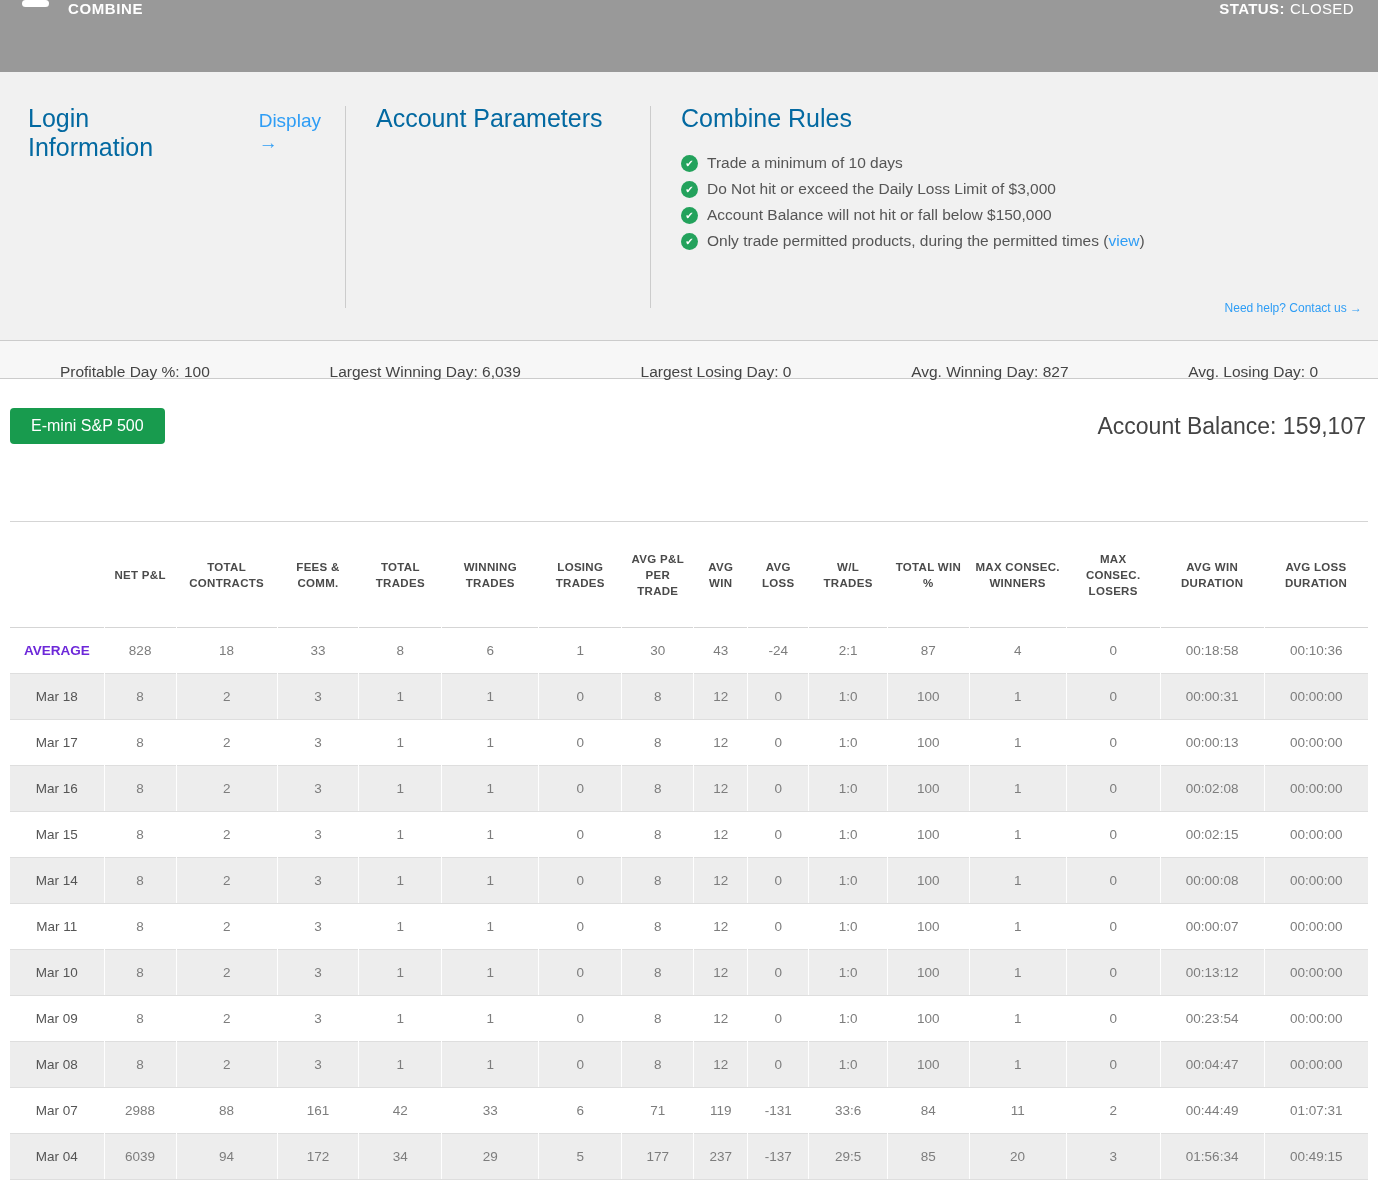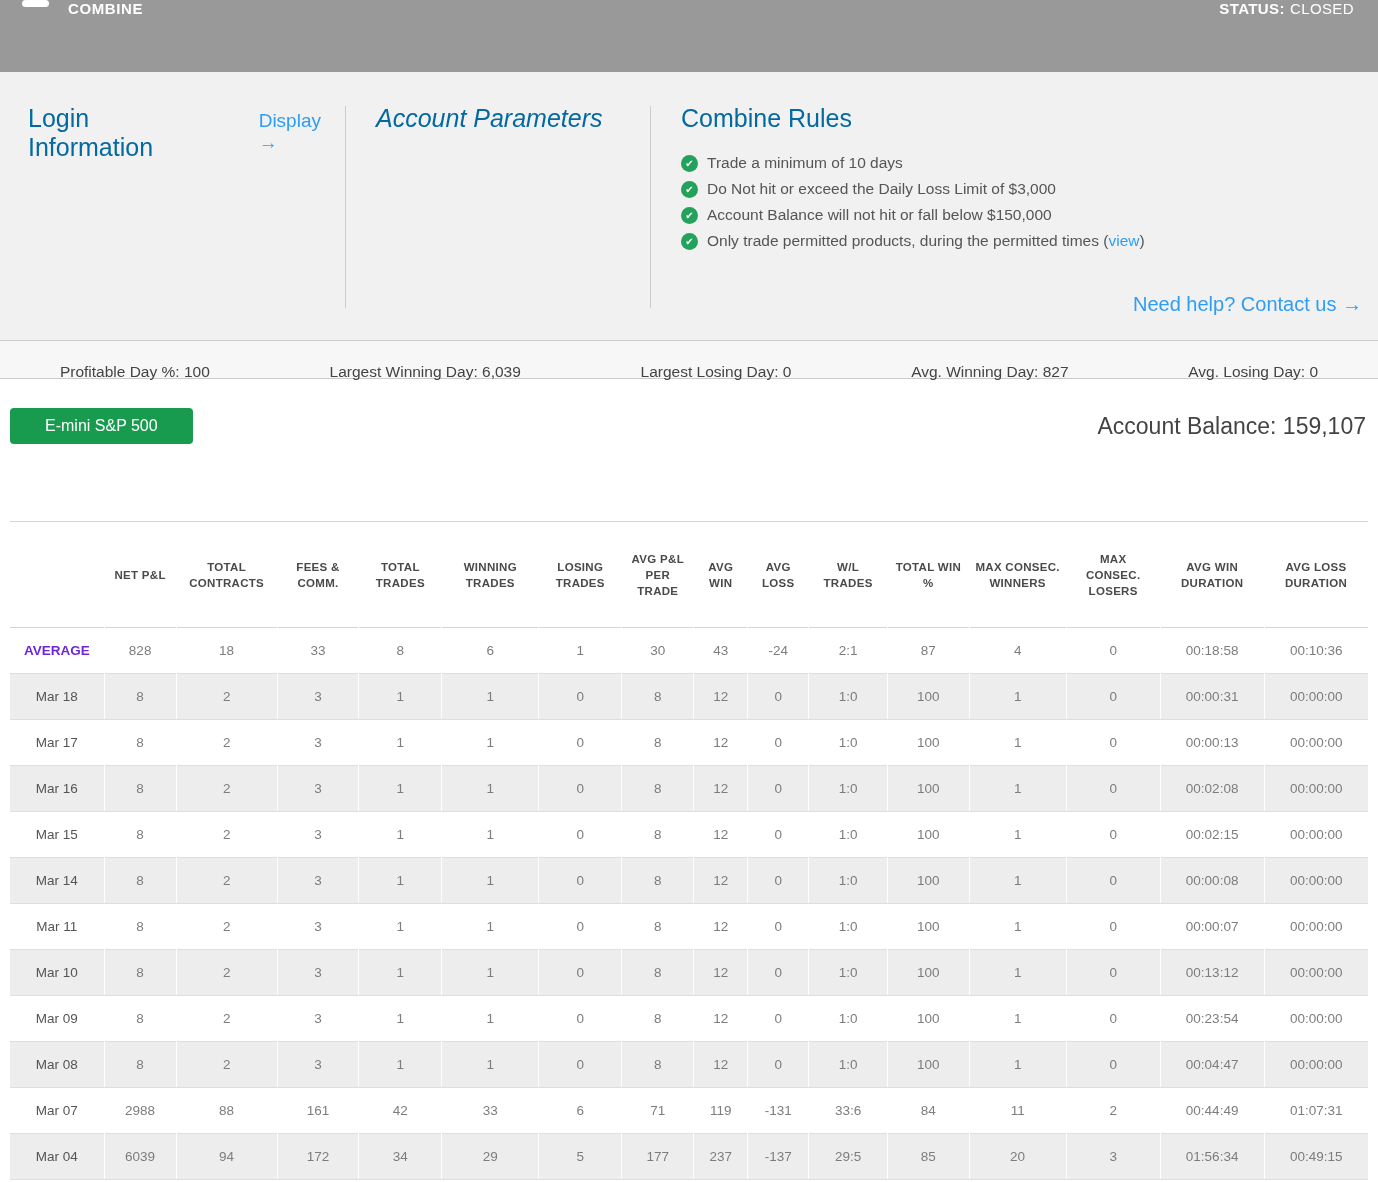--- a/index.html
+++ b/index.html
@@ -57,21 +57,20 @@
   .vdiv {
     width: 1px;
     background: #cccccc;
     flex: none;
     margin: 2px 0 32px 0;
   }
   .col-params {
     width: 304px;
     flex: none;
     padding-left: 30px;
-    font-style: italic;
   }
   .param-line {
     font-size: 15.5px;
     color: #555;
     line-height: 25.5px;
   }
   .col-params .param-list { margin-top: 17px; }
   .col-rules {
     flex: 1;
     padding-left: 30px;
@@ -99,21 +98,21 @@
     flex: none;
   }
   a.link { color: #2e9df5; text-decoration: none; cursor: pointer; }
   .login-heading-row a.link, .help-row a.link { font-size: 19px; }
   .login-heading-row a.link { font-size: 19px; }
   .help-row {
     margin-top: auto;
     padding-bottom: 24px;
     text-align: right;
   }
-  .help-row a.link { font-size: 20px; }
+  .help-row a.link { font-size: 12px; }
 
   
   .statsbar {
     height: 39px;
     background: #f7f7f7;
     border-top: 1px solid #cccccc;
     border-bottom: 1px solid #cccccc;
     display: flex;
     justify-content: space-around;
     align-items: center;
@@ -126,21 +125,21 @@
     display: flex;
     align-items: center;
   }
   .product-btn {
     background: #189b4e;
     color: #fff;
     border: none;
     border-radius: 4px;
     font-family: inherit;
     font-size: 16px;
-    padding: 9px 35px;
+    padding: 9px 21px;
     cursor: pointer;
   }
   .balance {
     margin-left: auto;
     font-size: 23px;
     color: #444;
   }
 
   
   .table-wrap { margin: 77px 10px 0 10px; }

